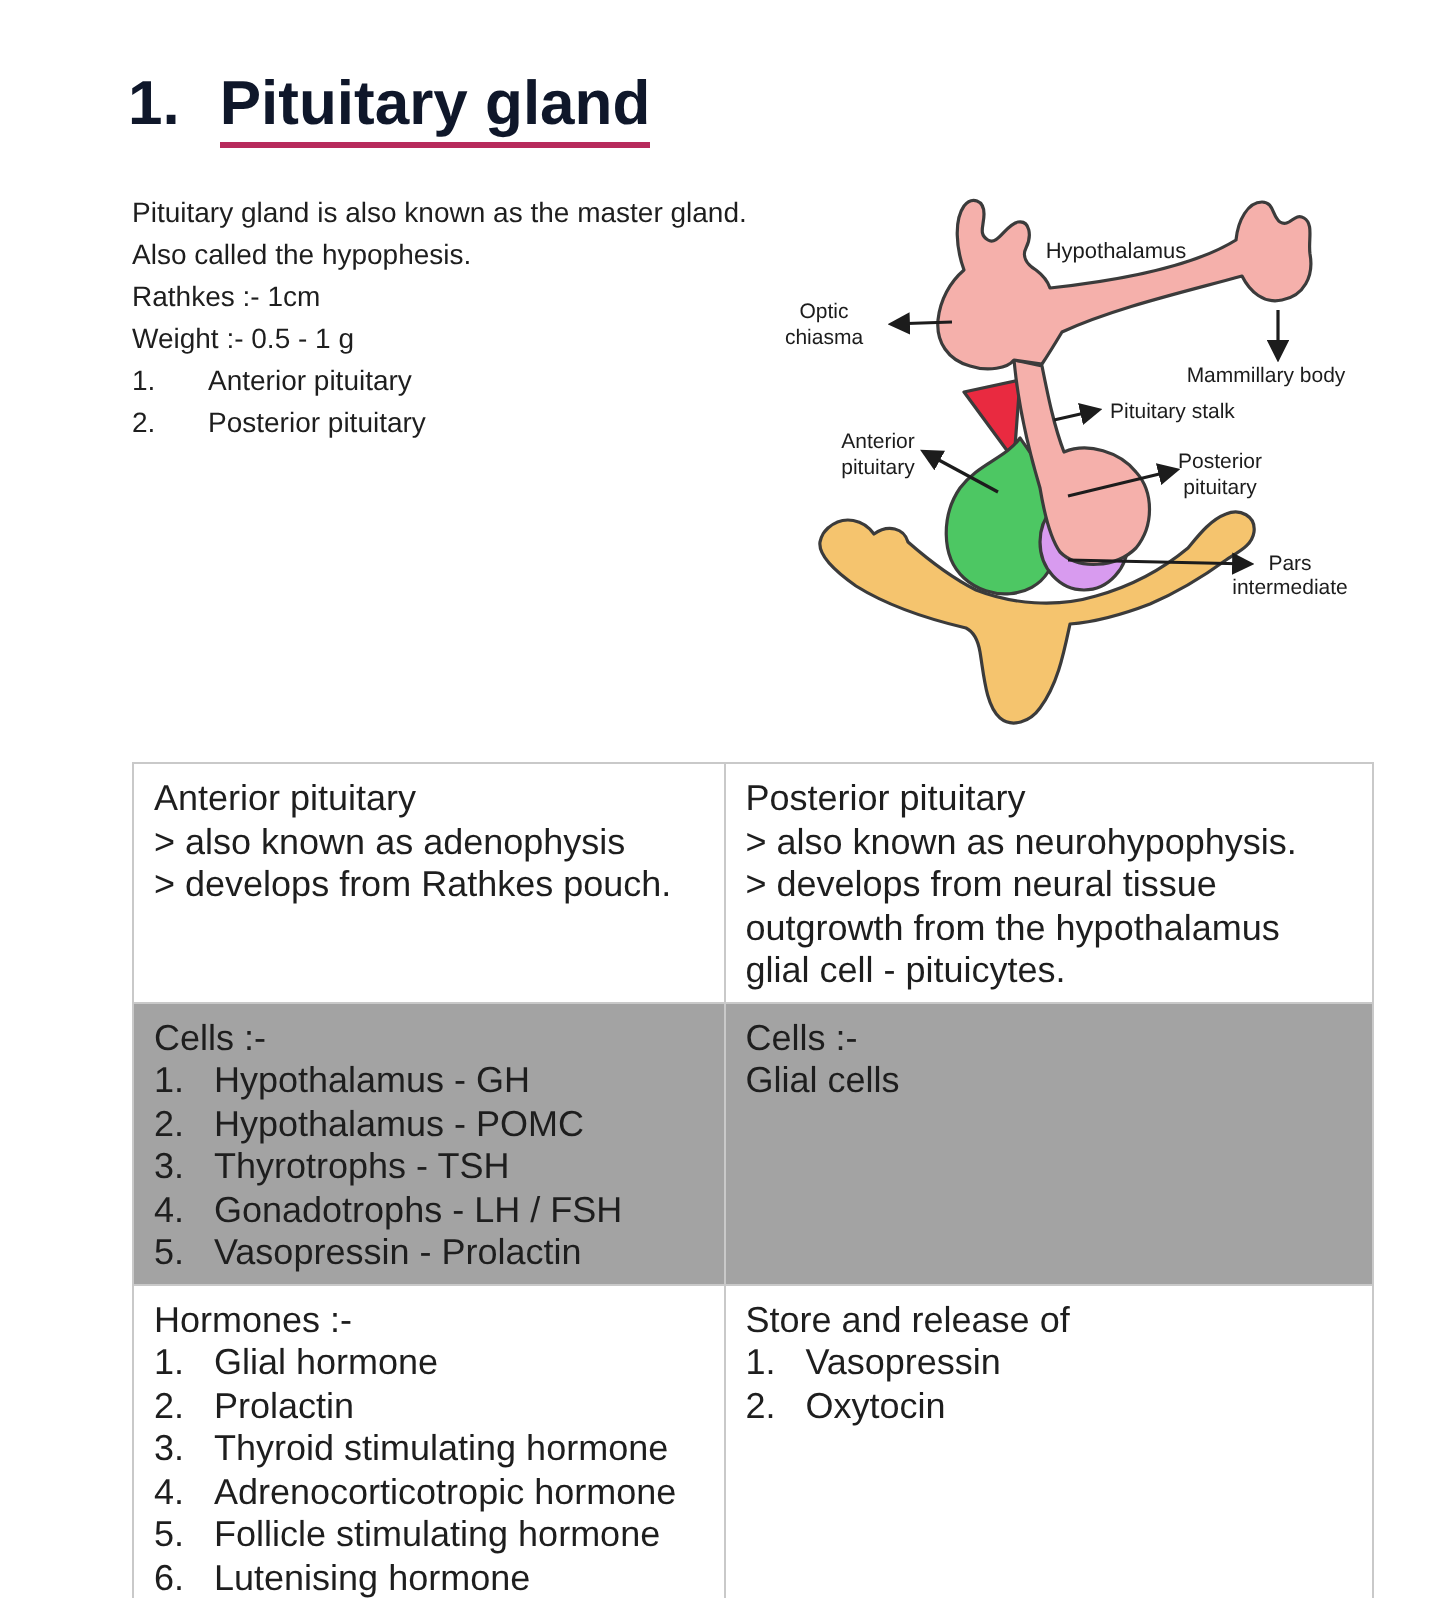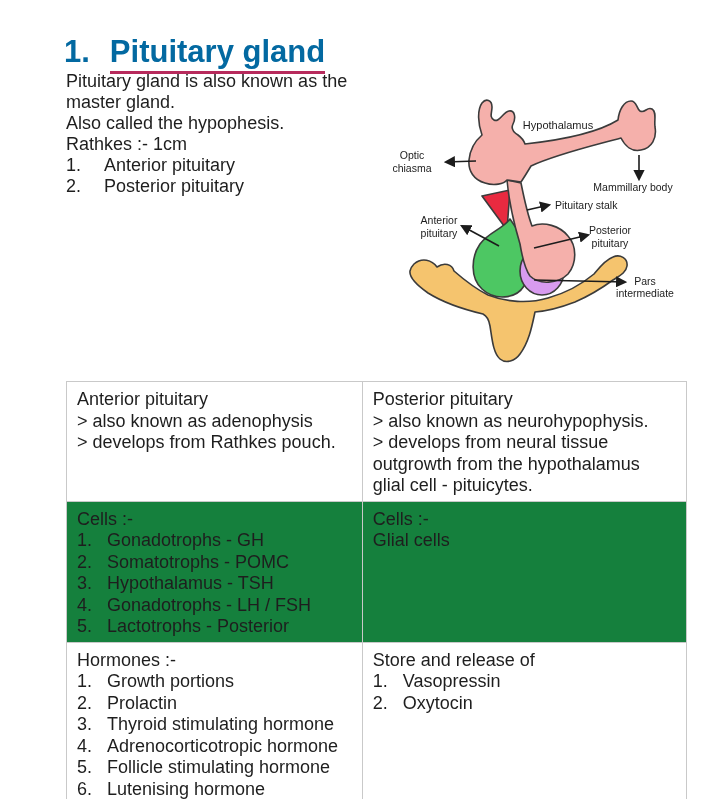--- a/index.html
+++ b/index.html
@@ -1,57 +1,58 @@
 <!DOCTYPE html>
 <html><head>
 <meta charset="utf-8">
 <style>
   html,body{margin:0;padding:0;}
   body{
     width:720px;height:799px;position:relative;background:#ffffff;
     font-family:"Liberation Sans", sans-serif;color:#1e1e1e;overflow:hidden;
   }
   
-  .title{position:absolute;left:64px;top:34px;font-size:31px;font-weight:bold;color:#0369a1;white-space:nowrap;}
+  .title{position:absolute;left:64px;top:34px;font-size:31px;font-weight:bold;color:#0f172a;white-space:nowrap;}
   .title .num{margin-right:20px;}
   .title .ttext{border-bottom:3px solid #b72a5c;padding-bottom:2px;}
   
-  .intro{position:absolute;left:66px;top:71px;width:332px;font-size:18px;line-height:21px;}
+  .intro{position:absolute;left:66px;top:96px;width:332px;font-size:14px;line-height:21px;}
   .intro p{margin:0;}
   .intro-li{display:flex;}
   .intro-li .n{flex:0 0 38px;}
   
   .diagram{position:absolute;left:382px;top:88px;width:340px;height:290px;}
   .diagram svg{display:block;}
   .shape{stroke:#3b3b3b;stroke-width:1.6;stroke-linejoin:round;}
   .arrow{stroke:#1c1c1c;stroke-width:1.6;}
   .dlabel{font-family:"Liberation Sans",sans-serif;font-size:10.5px;fill:#1c1c1c;}
   .dlabel.big{font-size:11px;}
   
   .ptable{position:absolute;left:66px;top:381px;width:621px;border-collapse:collapse;font-size:18px;line-height:21.5px;}
   .ptable td{border:1px solid #c9c9c9;vertical-align:top;padding:7px 10px 4px 10px;}
   .ptable td.c1{width:279px;}
   .ptable td.c2{width:311px;}
   .ptable tr.r0 td{height:100px;}
-  .ptable tr.r1 td{height:121px;background:#15803d;}
+  .ptable tr.r1 td{height:121px;background:#a3a3a3;}
   .ptable tr.r2 td{height:142px;}
   .li{display:flex;}
   .li .n{flex:0 0 30px;}
 </style>
 </head>
 <body>
 
 <div class="title">
   <span class="num">1.</span><span class="ttext">Pituitary gland</span>
 </div>
 
 <div class="intro">
   <p>Pituitary gland is also known as the master gland.</p>
   <p>Also called the hypophesis.</p>
   <p>Rathkes :- 1cm</p>
+  <p>Weight :- 0.5 - 1 g</p>
   <div class="intro-li">
     <span class="n">1.</span>
     <span>Anterior pituitary</span>
   </div>
   <div class="intro-li">
     <span class="n">2.</span>
     <span>Posterior pituitary</span>
   </div>
 </div>
 
@@ -122,50 +123,50 @@
         <div>Posterior pituitary</div>
         <div>&gt; also known as neurohypophysis.</div>
         <div>&gt; develops from neural tissue outgrowth from the hypothalamus glial cell - pituicytes.</div>
       </td>
     </tr>
     <tr class="r1">
       <td class="c1">
         <div>Cells :-</div>
         <div class="li">
             <span class="n">1.</span>
-            <span>Gonadotrophs - GH</span>
+            <span>Hypothalamus - GH</span>
           </div>
         <div class="li">
             <span class="n">2.</span>
-            <span>Somatotrophs - POMC</span>
+            <span>Hypothalamus - POMC</span>
           </div>
         <div class="li">
             <span class="n">3.</span>
-            <span>Hypothalamus - TSH</span>
+            <span>Thyrotrophs - TSH</span>
           </div>
         <div class="li">
             <span class="n">4.</span>
             <span>Gonadotrophs - LH / FSH</span>
           </div>
         <div class="li">
             <span class="n">5.</span>
-            <span>Lactotrophs - Posterior</span>
+            <span>Vasopressin - Prolactin</span>
           </div>
       </td>
       <td class="c2">
         <div>Cells :-</div>
         <div>Glial cells</div>
       </td>
     </tr>
     <tr class="r2">
       <td class="c1">
         <div>Hormones :-</div>
         <div class="li">
             <span class="n">1.</span>
-            <span>Growth portions</span>
+            <span>Glial hormone</span>
           </div>
         <div class="li">
             <span class="n">2.</span>
             <span>Prolactin</span>
           </div>
         <div class="li">
             <span class="n">3.</span>
             <span>Thyroid stimulating hormone</span>
           </div>
         <div class="li">

